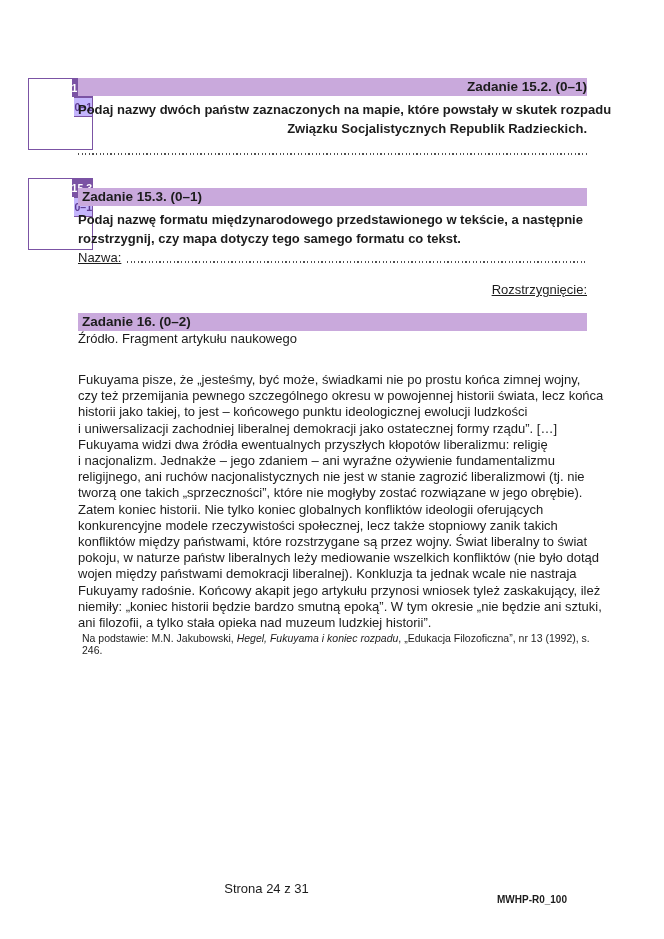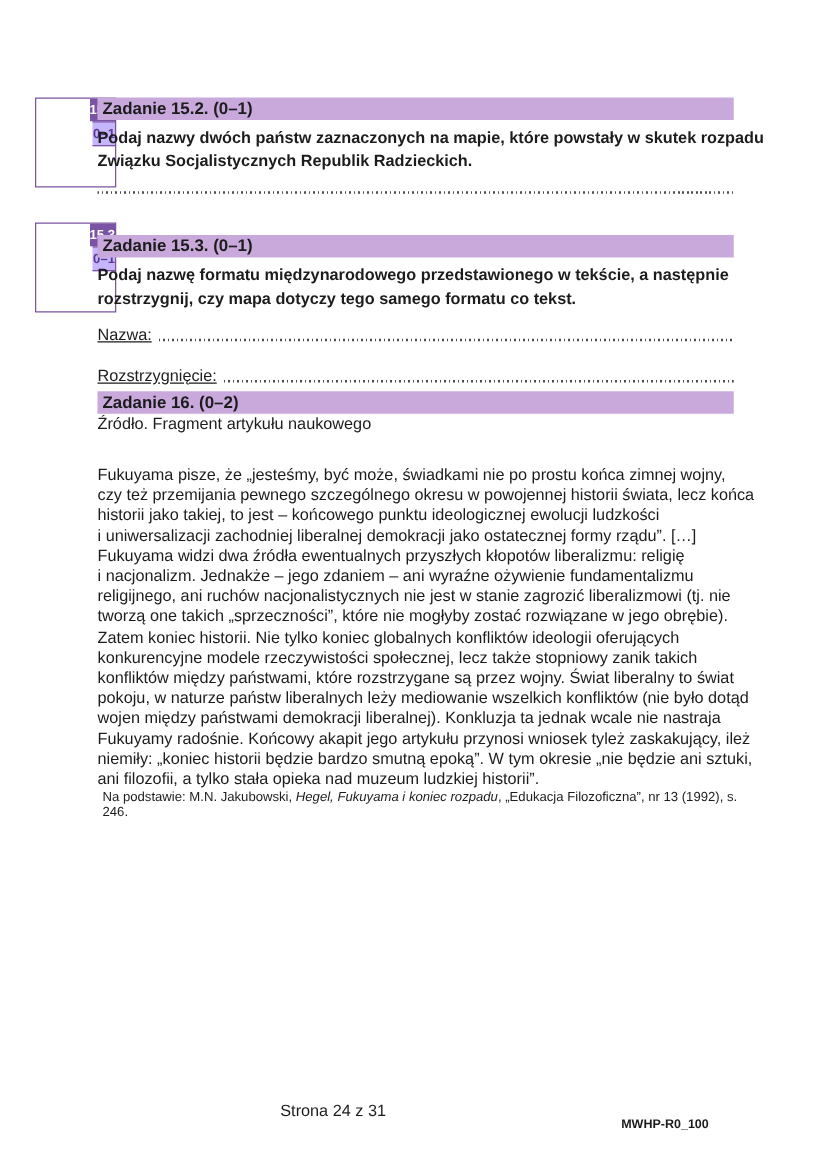--- a/index.html
+++ b/index.html
@@ -78,21 +78,21 @@
     display: flex;
     align-items: flex-end;
     height: 16px;
   }
   .answer-row .label {
     font-size: 13px;
     text-decoration: underline;
     white-space: pre;
   }
   .answer-row .dots { flex: 1; margin-left: 6px; margin-bottom: 2px; }
-  .row-gap { margin-top: 17px; }
+  .row-gap { margin-top: 17px; flex-direction: column; }
 
   
   .source-intro {
     position: absolute;
     left: 78px; top: 331px;
     font-size: 13px;
   }
   .article-text {
     position: absolute;
     left: 78px; top: 360px;
@@ -127,38 +127,38 @@
 </style>
 </head>
 <body>
 
 <div class="score-box" style="top:78px;">
   <div class="cell-id">15.2</div>
   <div class="cell-pts">0–1</div>
   <div class="cell-blank"></div>
 </div>
 
-<div class="task-section" style="top:78px;">
+<div class="task-section" style="top:78px;text-align:right;">
   <div class="task-bar">Zadanie 15.2. (0–1)</div>
   <div class="question">Podaj nazwy dwóch państw zaznaczonych na mapie, które powstały w skutek rozpadu
 Związku Socjalistycznych Republik Radzieckich.</div>
   <div class="dots answer-line"></div>
 </div>
 
 <div class="score-box" style="top:178px;padding-left:28px;">
   <div class="cell-id">15.3</div>
   <div class="cell-pts">0–1</div>
   <div class="cell-blank"></div>
 </div>
 
 <div class="task-section" style="top:188px;">
   <div class="task-bar">Zadanie 15.3. (0–1)</div>
   <div class="question">Podaj nazwę formatu międzynarodowego przedstawionego w tekście, a następnie
 rozstrzygnij, czy mapa dotyczy tego samego formatu co tekst.</div>
-  <div class="answer-row" style="margin-top:11px;">
+  <div class="answer-row" style="margin-top:1px;">
     <span class="label">Nazwa:</span>
     <span class="dots"></span>
   </div>
   <div class="answer-row row-gap">
     <span class="label">Rozstrzygnięcie:</span>
     <span class="dots"></span>
   </div>
 </div>
 
 <div class="task-section" style="top:297px;margin-top:16px;">

